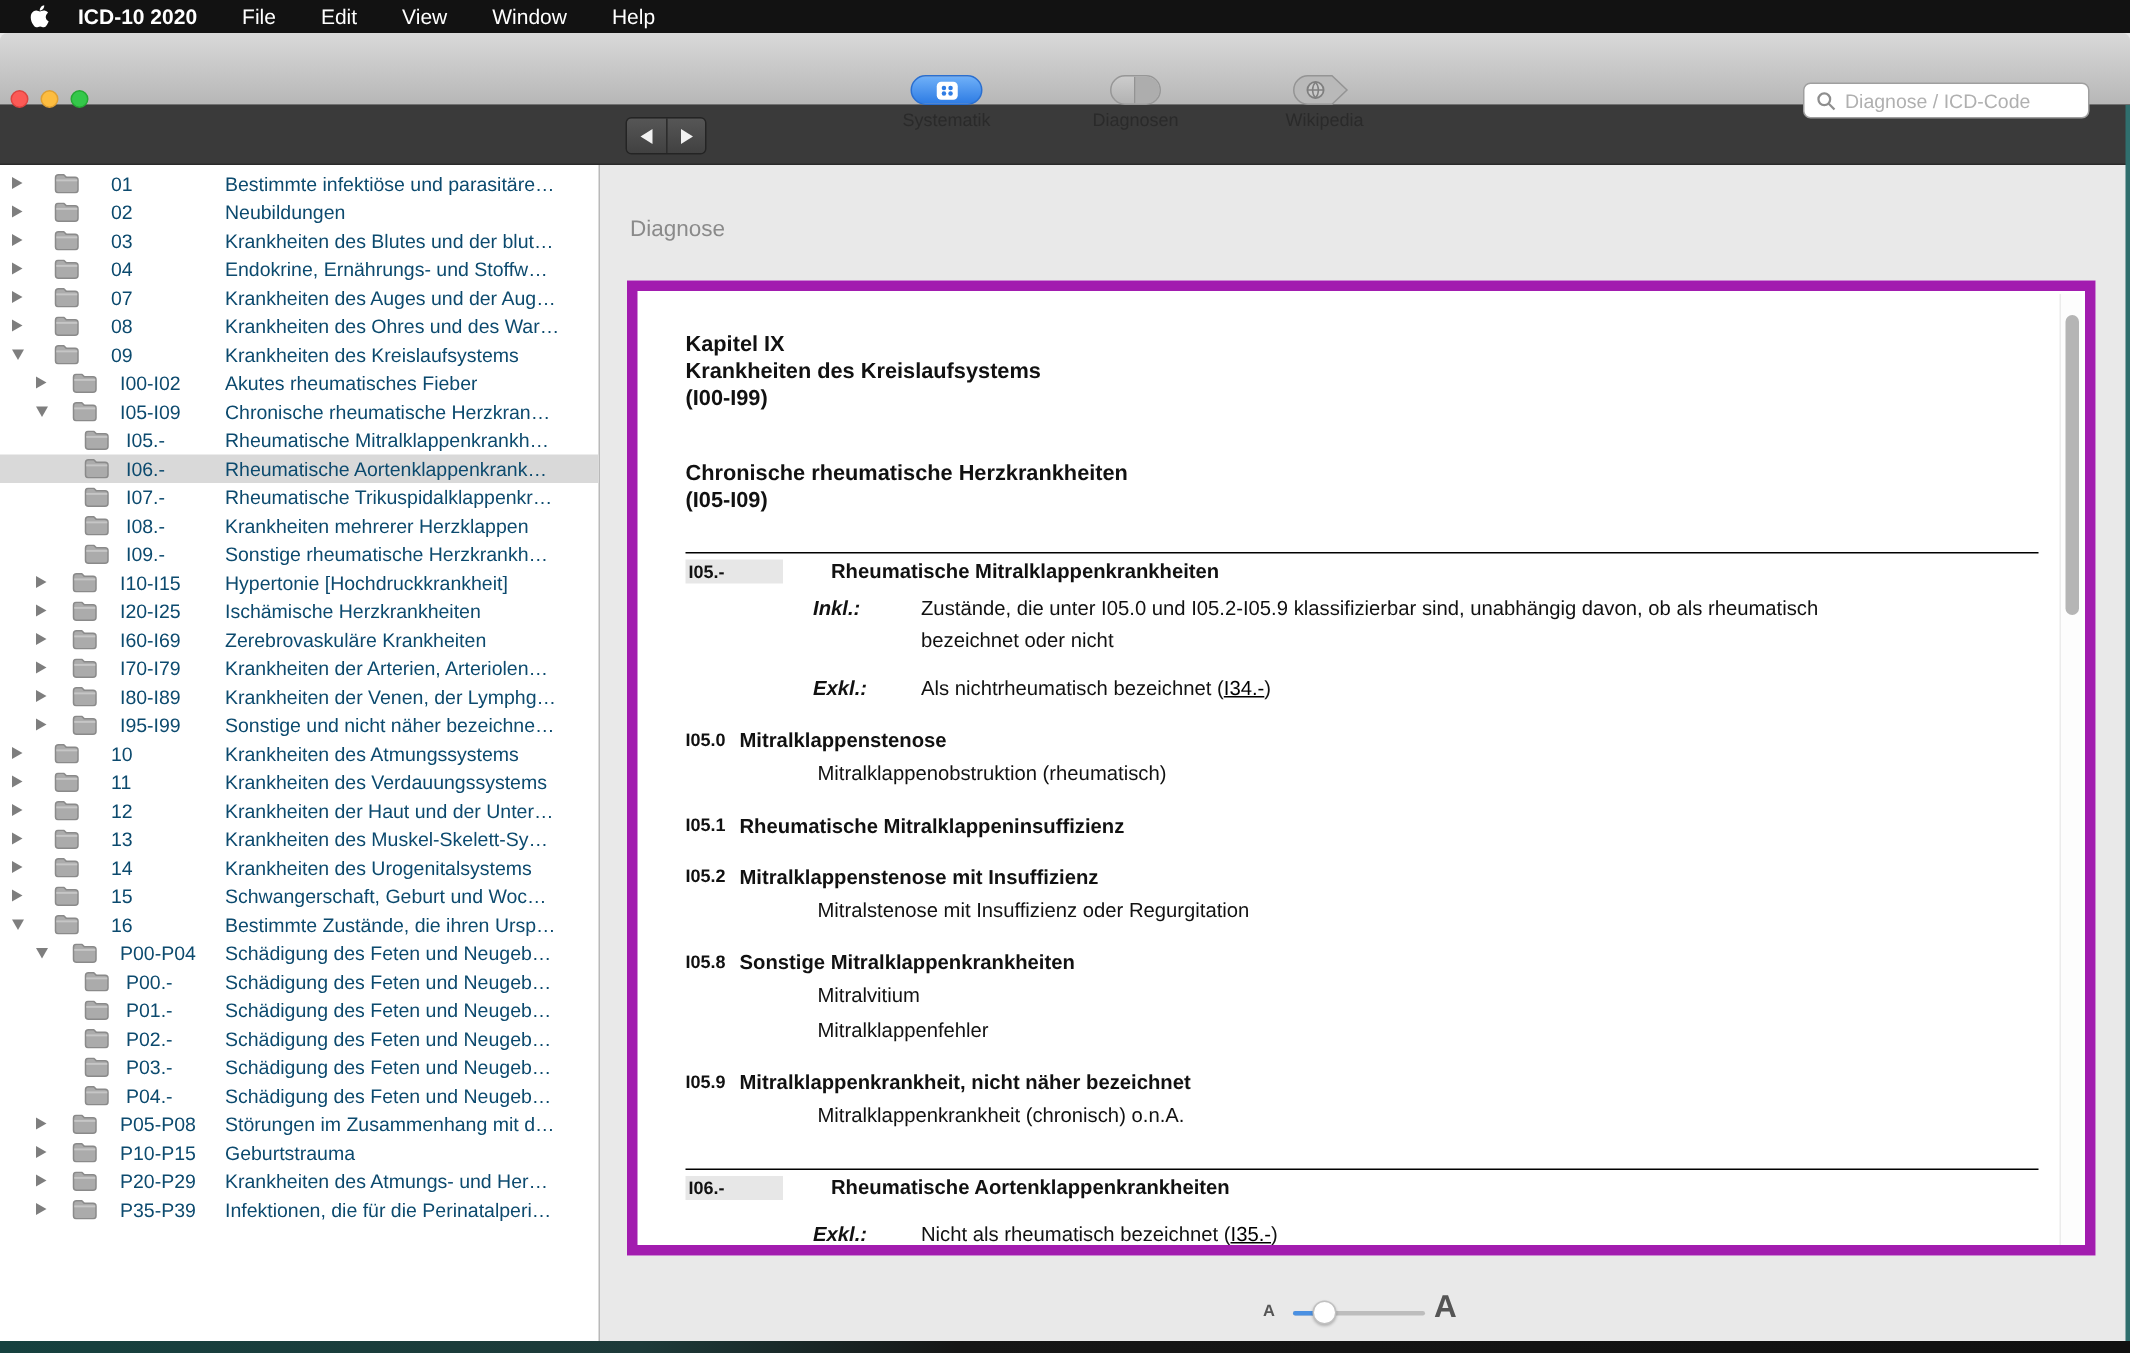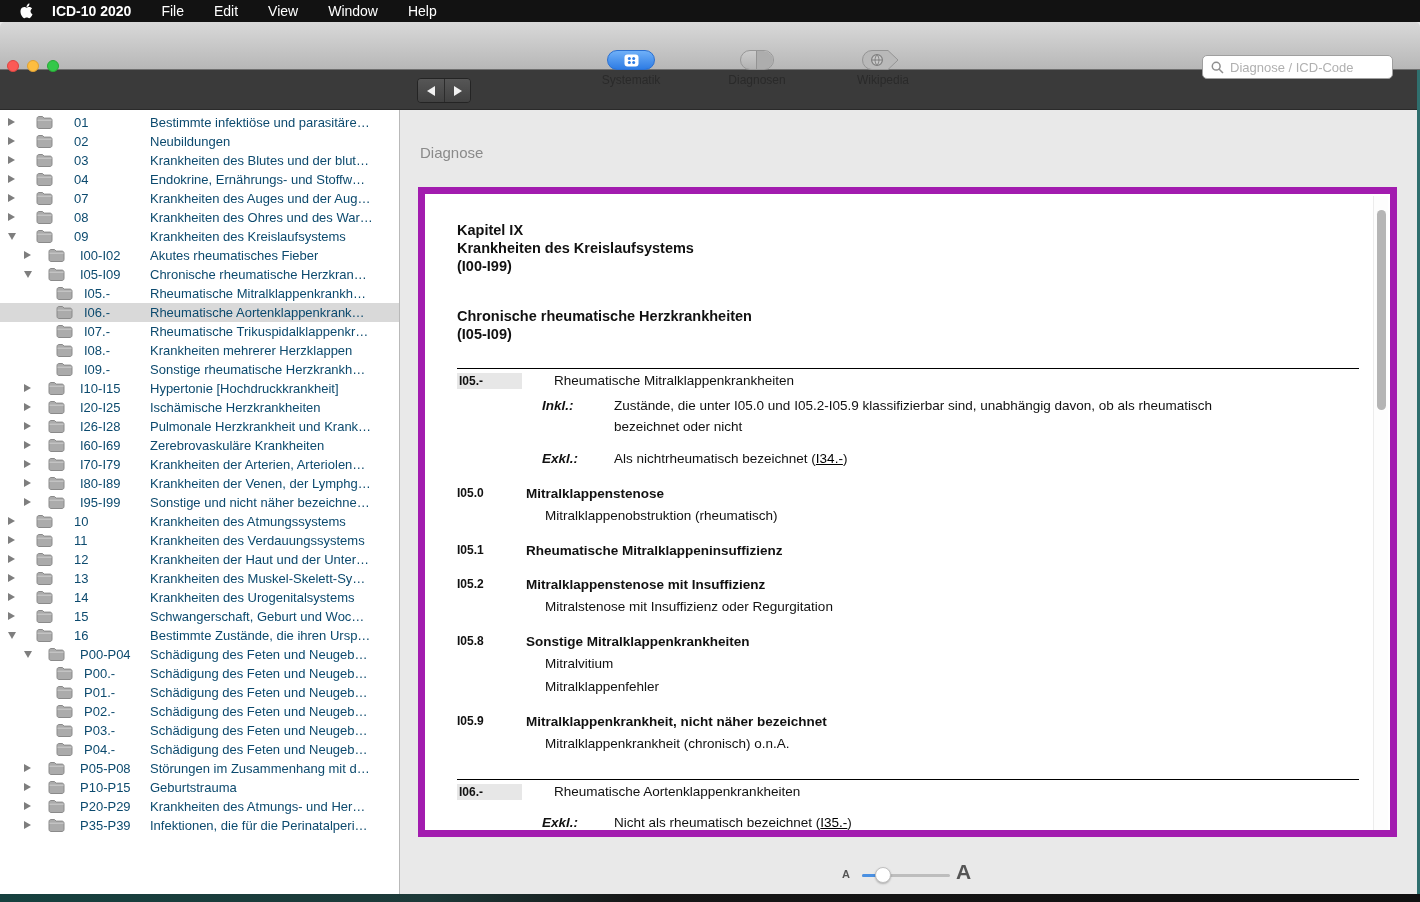--- a/index.html
+++ b/index.html
@@ -59,26 +59,26 @@
   .docpanel { position:absolute; left:418px; top:175px; width:979px; height:650px; background:#fff; border:7px solid #a21caf; overflow:hidden;margin-top:12px; }
   .docscroll { position:absolute; right:2px; top:2px; width:15px; height:646px; background:#fdfdfd; border-left:1px solid #ececec; }
   .docthumb { position:absolute; left:3px; top:14px; width:9px; height:200px; background:#b5b5b5; border-radius:5px; }
 
   .docbody { position:absolute; left:32px; top:0; width:904px; color:#111; font-size:13.5px; }
   .doc-chapter { margin-top:27px; font-weight:bold; font-size:14.5px; line-height:18px; }
   .doc-group { margin-top:32px; font-weight:bold; font-size:14.5px; line-height:18px; }
   .hrule { margin-top:25px; border-top:1px solid #000; width:902px; }
   .sec-head { position:relative; padding-left:85px; margin-top:3px; min-height:18px; }
   .sec-code { position:absolute; left:0; top:1px; font-weight:bold; font-size:12px; background:#e7e7e7; width:65px; padding:1px 0 1px 2px; }
-  .sec-title { font-weight:normal; line-height:18px;padding-left:12px; }
+  .sec-title { font-weight:bold; line-height:18px;padding-left:12px; }
   .note { position:relative; padding-left:157px; margin-top:5px; line-height:21px; }
   .note.exkl { margin-top:11px; }
   .note-label { position:absolute; left:85px; top:0; font-weight:bold; font-style:italic; }
   .note a { color:#000; }
-  .entry { position:relative; padding-left:69px; margin-top:16px; }
+  .entry { position:relative; padding-left:36px; margin-top:16px; }
   .entry-code { position:absolute; left:0; top:1px; font-weight:bold; font-size:12px; }
   .entry-title { font-weight:bold; line-height:18px; }
   .entry-sub { padding-left:88px; line-height:21px; margin-top:2px; }
 
   
   .fontslider { position:absolute; left:838px; top:858px; width:140px; height:36px; }
   .fs-small { position:absolute; left:4px; top:10px; font-size:11px; font-weight:bold; color:#555; }
   .fs-big { position:absolute; left:118px; top:2px; font-size:21px; font-weight:bold; color:#555; }
   .fs-track { position:absolute; left:24px; top:16px; width:88px; height:3px; background:#bdbdbd; border-radius:2px; }
   .fs-fill { position:absolute; left:0; top:0; height:3px; background:#4a90e2; border-radius:2px; }
@@ -304,29 +304,20 @@
         </svg></span>
       <span class="tcode">I20-I25</span>
       <span class="tlabel">Ischämische Herzkrankheiten</span>
     </div>
     <div class="trow lv1">
       <span class="disc disc-r" style="left:24px"></span>
       <span class="folder" style="left:48px"><svg width="17" height="13" viewBox="0 0 16 13">
           <path d="M0.5 2.5 C0.5 1.4 1.4 0.5 2.5 0.5 L6 0.5 L7.6 2.1 L13.5 2.1 C14.6 2.1 15.5 3 15.5 4.1 L15.5 10.5 C15.5 11.6 14.6 12.5 13.5 12.5 L2.5 12.5 C1.4 12.5 0.5 11.6 0.5 10.5 Z" fill="#ababab" stroke="#8a8a8a"></path>
           <rect x="1" y="3.6" width="14" height="1.3" fill="#c6c6c6"></rect>
         </svg></span>
-      <span class="tcode">I26-I28</span>
-      <span class="tlabel">Pulmonale Herzkrankheit und Krank…</span>
-    </div>
-    <div class="trow lv1">
-      <span class="disc disc-r" style="left:24px"></span>
-      <span class="folder" style="left:48px"><svg width="17" height="13" viewBox="0 0 16 13">
-          <path d="M0.5 2.5 C0.5 1.4 1.4 0.5 2.5 0.5 L6 0.5 L7.6 2.1 L13.5 2.1 C14.6 2.1 15.5 3 15.5 4.1 L15.5 10.5 C15.5 11.6 14.6 12.5 13.5 12.5 L2.5 12.5 C1.4 12.5 0.5 11.6 0.5 10.5 Z" fill="#ababab" stroke="#8a8a8a"></path>
-          <rect x="1" y="3.6" width="14" height="1.3" fill="#c6c6c6"></rect>
-        </svg></span>
       <span class="tcode">I60-I69</span>
       <span class="tlabel">Zerebrovaskuläre Krankheiten</span>
     </div>
     <div class="trow lv1">
       <span class="disc disc-r" style="left:24px"></span>
       <span class="folder" style="left:48px"><svg width="17" height="13" viewBox="0 0 16 13">
           <path d="M0.5 2.5 C0.5 1.4 1.4 0.5 2.5 0.5 L6 0.5 L7.6 2.1 L13.5 2.1 C14.6 2.1 15.5 3 15.5 4.1 L15.5 10.5 C15.5 11.6 14.6 12.5 13.5 12.5 L2.5 12.5 C1.4 12.5 0.5 11.6 0.5 10.5 Z" fill="#ababab" stroke="#8a8a8a"></path>
           <rect x="1" y="3.6" width="14" height="1.3" fill="#c6c6c6"></rect>
         </svg></span>
       <span class="tcode">I70-I79</span>

